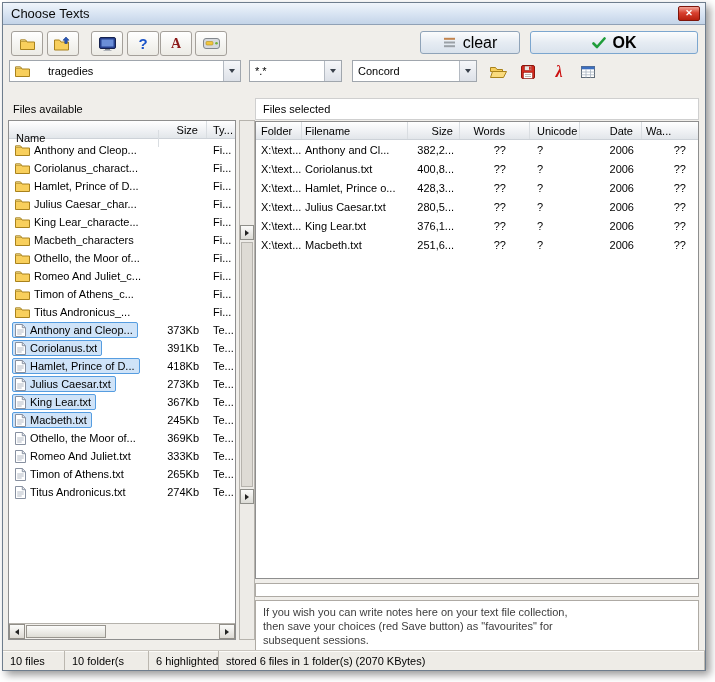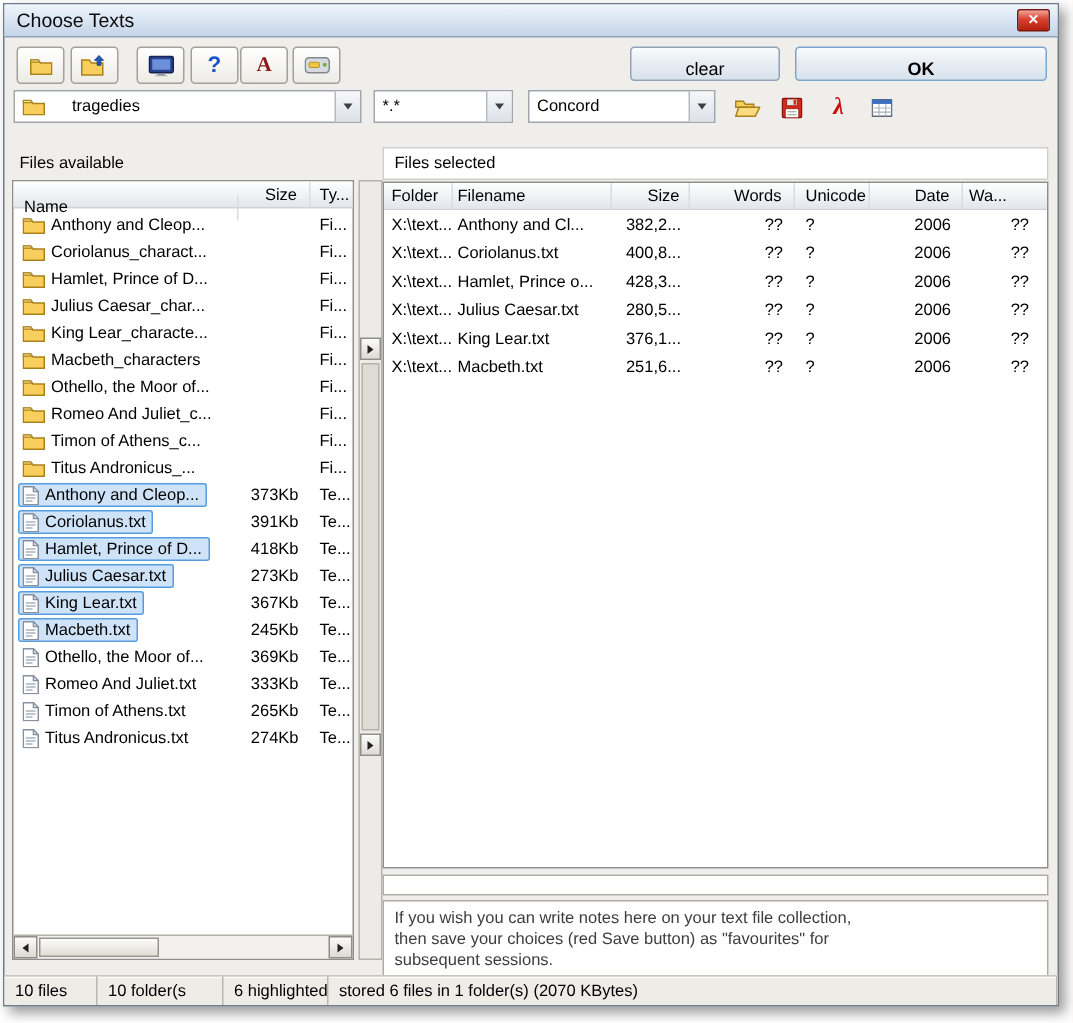--- a/index.html
+++ b/index.html
@@ -23,21 +23,21 @@
   
   .tbtn { position:absolute; top:28px; width:32px; height:25px;
           background:linear-gradient(#ffffff,#ecebe5); border:1px solid #a4a09a;
           border-radius:3px; display:flex; align-items:center; justify-content:center; }
   .q { color:#1a53c9; font-weight:bold; font-size:15px; }
   .fa { color:#8d1a1a; font-weight:bold; font-size:14px; font-family:"Liberation Serif", serif; }
   .lam { color:#cc1111; font-weight:bold; font-style:italic; font-size:16px;
          font-family:"Liberation Serif", serif; }
   .cmd-btn { position:absolute; top:28px; height:23px; border:1px solid #8fa3b8; border-radius:3px;
              background:linear-gradient(#fbfcfd,#e6ecf3 50%,#d9e2ec);
-             display:flex; align-items:center; justify-content:center; gap:7px; font-size:12px;flex-direction:column; }
+             display:flex; align-items:center; justify-content:center; gap:7px; font-size:16px; }
   .cmd-btn.ok { border-color:#7ba6cf; }
 
   
   .combo { position:absolute; top:57px; height:22px; background:#fff; border:1px solid #a0a6ad;
            display:flex; align-items:center; padding-left:5px; gap:18px; }
   .combo .spacer { flex:1; }
   .arrow-btn { width:17px; height:100%; background:linear-gradient(#f6f7f9,#dde1e8);
                border-left:1px solid #b4bac2; display:flex; align-items:center; justify-content:center; flex:none; }
   .tri-down { width:0; height:0; border-left:3.5px solid transparent; border-right:3.5px solid transparent;
               border-top:4.5px solid #39404a; }
@@ -91,21 +91,21 @@
   
   .rtable { position:absolute; left:252px; top:118px; width:444px; height:458px;
             background:#fff; border:1px solid #8e8e8e; overflow:hidden; }
   .rhead { height:18px; display:flex; align-items:center;
            background:linear-gradient(#ffffff,#eef0f3 60%,#e2e6ea); border-bottom:1px solid #cdd2d8; }
   .rhead > div { border-right:1px solid #d9dde1; height:100%; display:flex; align-items:center; }
   .rrow { height:19px; display:flex; align-items:center; }
   .c1 { width:46px;  padding-left:5px; white-space:nowrap; overflow:hidden; }
   .c2 { width:106px; padding-left:3px; white-space:nowrap; overflow:hidden; }
   .c3 { width:52px;  justify-content:flex-end; text-align:right; padding-right:6px; }
-  .c4 { width:70px;  justify-content:flex-end; padding-right:8px; }
+  .c4 { width:70px;  justify-content:flex-end; padding-right:24px; }
   .c5 { width:50px;  padding-left:7px; }
   .c6 { width:62px;  justify-content:flex-end; text-align:right; padding-right:8px; }
   .c7 { flex:1; justify-content:flex-end; text-align:right; padding-right:12px; border-right:none !important; }
   .rhead .c7 { justify-content:flex-start; text-align:left; padding-left:4px; }
   .rrow  .c3, .rrow .c4, .rrow .c6, .rrow .c7 { display:flex; }
 
   
   .notes-edit { position:absolute; left:252px; top:580px; width:444px; height:14px;
                 background:#fff; border:1px solid #aeaaa4; }
   .notes-box { position:absolute; left:252px; top:597px; width:444px; height:52px;

